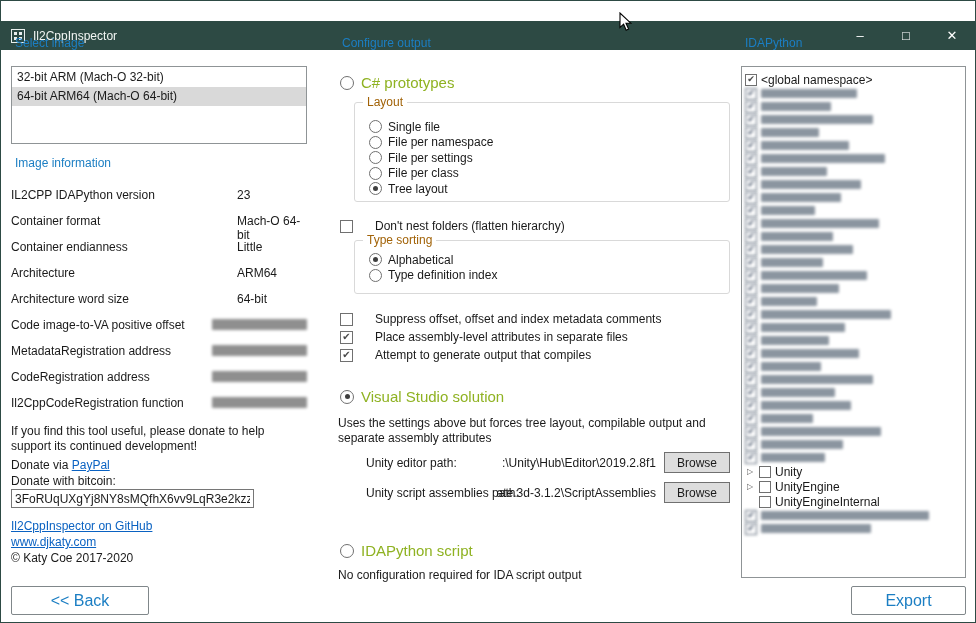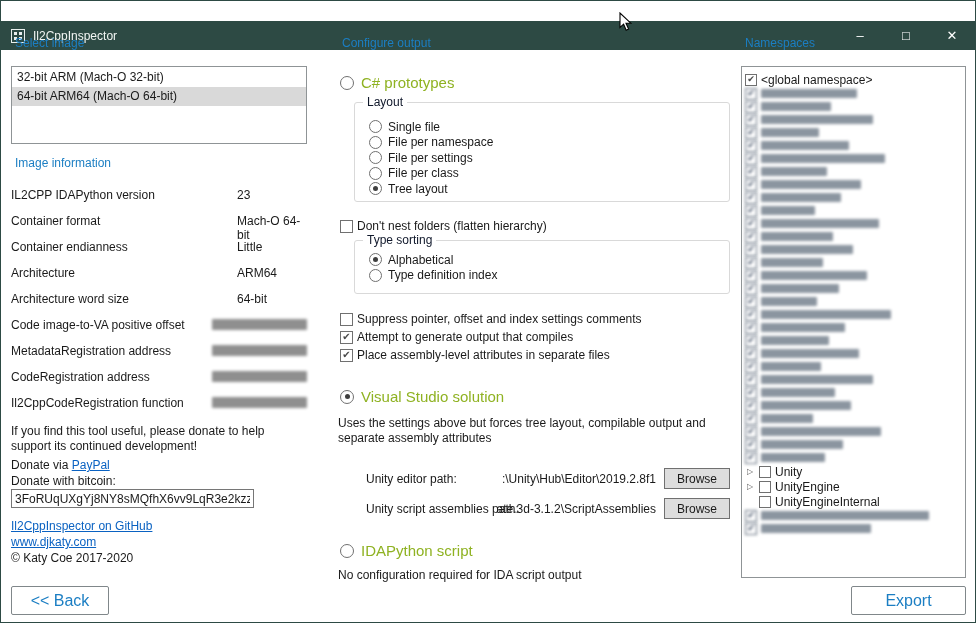--- a/index.html
+++ b/index.html
@@ -51,49 +51,49 @@
   .donate-bitcoin-label{position:absolute;top:444px;left:0;}
   .bitcoin-input{position:absolute;top:459px;left:0;width:243px;height:19px;
                  border:1px solid #767676;padding:0 3px;color:#1a1a1a;
                  font:12px "Liberation Sans",sans-serif;background:#fff;}
   .github-link{position:absolute;top:489px;left:0;}
   .website-link{position:absolute;top:505px;left:0;}
   .copyright{position:absolute;top:521px;left:0;}
   .btn-big{position:absolute;display:flex;align-items:center;justify-content:center;
            background:#fff;border:1px solid #80878a;border-radius:2px;
            color:var(--header-blue);font-size:16px;cursor:pointer;}
-  .back-button{top:556px;left:0;width:98px;height:29px;}
+  .back-button{top:556px;left:0;width:138px;height:29px;}
   
   .configure-header{top:6px;}
   .main-radio-row{position:absolute;display:flex;align-items:center;gap:7px;}
   .main-radio-row .radio{width:14px;height:14px;}
   .main-radio-label{font-size:15px;color:var(--option-green);white-space:nowrap;}
   .csharp-row{top:44px;left:2px;}
   .vs-row{top:358px;left:2px;}
   .ida-row{top:512px;left:2px;}
   .group-box{position:absolute;border:1px solid #d9d9d9;border-radius:3px;}
-  .group-label{position:absolute;top:-8px;left:8px;background:#fff;padding:0 4px;color:#0f172a;}
+  .group-label{position:absolute;top:-8px;left:8px;background:#fff;padding:0 4px;color:#a16207;}
   .layout-group{top:72px;left:16px;width:376px;height:100px;}
   .layout-options{position:absolute;top:16px;left:14px;}
   .type-group{top:210px;left:16px;width:376px;height:54px;}
   .type-options{position:absolute;top:11px;left:14px;}
   .radio-row{display:flex;align-items:center;gap:6px;height:15.5px;}
   .radio{width:13px;height:13px;border:1px solid #707070;border-radius:50%;
          background:#fff;position:relative;flex:0 0 auto;}
   .radio.checked::after{content:"";position:absolute;left:50%;top:50%;width:5px;height:5px;
          margin:-2.5px 0 0 -2.5px;border-radius:50%;background:#3f3f3f;}
   .cb{width:13px;height:13px;border:1px solid #707070;background:#fff;
       display:flex;align-items:center;justify-content:center;
       font-size:10px;line-height:1;color:#4a4a4a;flex:0 0 auto;}
   .cb.checked::after{content:"✔";}
-  .check-row{display:flex;align-items:center;gap:4px;height:18px;}
+  .check-row{display:flex;align-items:center;gap:22px;height:18px;}
   .flatten-row{position:absolute;top:187px;left:2px;}
   .output-checkboxes{position:absolute;top:280px;left:2px;}
   .vs-desc{position:absolute;top:386px;left:0;width:385px;line-height:15px;}
-  .path-row{position:absolute;left:28px;right:0;height:22px;margin-top:16px;}
+  .path-row{position:absolute;left:28px;right:0;height:22px;}
   .unity-editor-row{top:422px;}
   .unity-script-row{top:452px;}
   .path-label{position:absolute;left:0;top:4px;white-space:nowrap;}
   .path-value{position:absolute;right:74px;top:4px;white-space:nowrap;}
   .browse-btn{position:absolute;right:0;top:0;width:66px;height:21px;background:#dddddd;
               border:1px solid #707070;font:12px "Liberation Sans",sans-serif;color:#1a1a1a;
               display:flex;align-items:center;justify-content:center;cursor:pointer;}
   .ida-desc{position:absolute;top:538px;left:0;white-space:nowrap;}
   
   .namespaces-header{top:6px;}
@@ -249,29 +249,29 @@
             <div class="radio-row">
               <span class="radio"></span>
               <span class="radio-label">Type definition index</span>
             </div>
           </div>
       </div>
 
       <div class="output-checkboxes">
           <div class="check-row">
             <span class="cb"></span>
-            <span class="check-label">Suppress pointer, offset and index settings comments</span>
+            <span class="check-label">Suppress offset, offset and index metadata comments</span>
+          </div>
+          <div class="check-row">
+            <span class="cb checked"></span>
+            <span class="check-label">Place assembly-level attributes in separate files</span>
           </div>
           <div class="check-row">
             <span class="cb checked"></span>
             <span class="check-label">Attempt to generate output that compiles</span>
-          </div>
-          <div class="check-row">
-            <span class="cb checked"></span>
-            <span class="check-label">Place assembly-level attributes in separate files</span>
           </div>
         </div>
 
       <div class="main-radio-row vs-row">
         <span class="radio checked"></span>
         <span class="main-radio-label">Visual Studio solution</span>
       </div>
 
       <div class="vs-desc">Uses the settings above but forces tree layout, compilable output and separate assembly attributes</div>
 
@@ -289,21 +289,21 @@
 
       <div class="main-radio-row ida-row">
         <span class="radio"></span>
         <span class="main-radio-label">IDAPython script</span>
       </div>
 
       <div class="ida-desc">No configuration required for IDA script output</div>
     </div>
 
     <div class="col col-right">
-      <div class="section-header namespaces-header">Namespaces</div>
+      <div class="section-header namespaces-header">IDAPython</div>
       <div class="namespace-list">
           <div class="ns-row tall">
             <span class="ns-row-inner">
               <span class="cb checked"></span>
               <span class="ns-label">&lt;global namespace&gt;</span>
             </span>
           </div>
           <div class="ns-row">
             <span class="ns-row-inner blurred">
               <span class="cb checked"></span>

